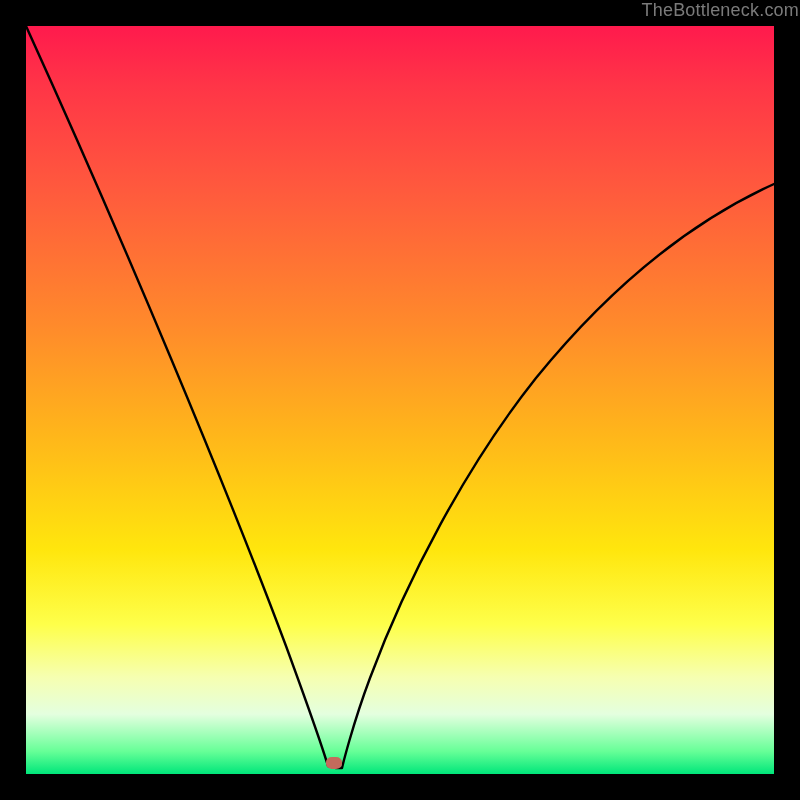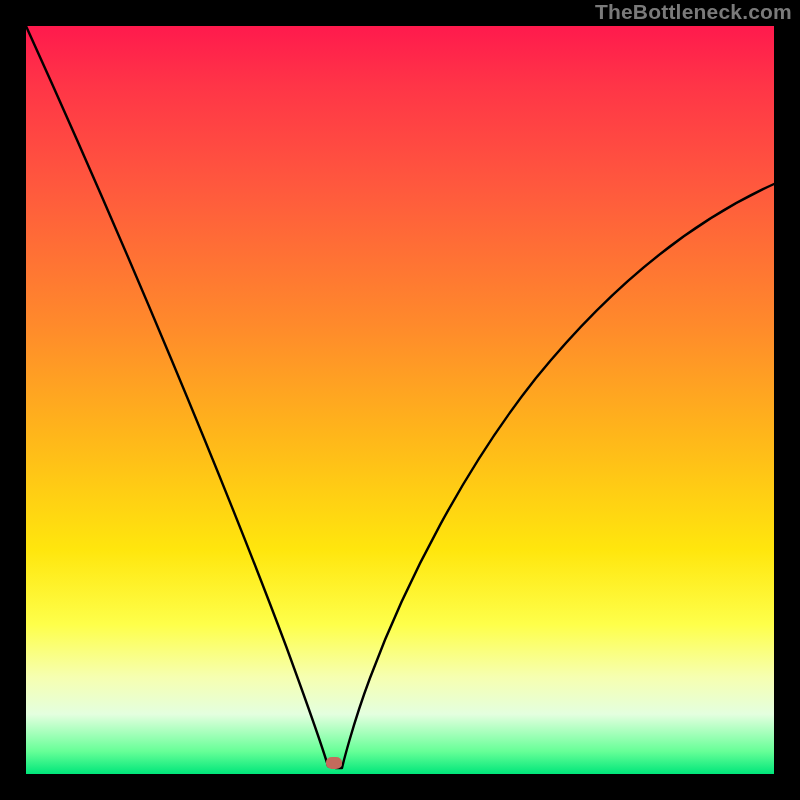--- a/index.html
+++ b/index.html
@@ -45,25 +45,25 @@
     width: 16px;
     height: 12px;
     background: #c46a5c;
     border-radius: 6px / 5px;
     left: 300px;
     top: 731px;
   }
   .watermark {
     position: absolute;
     top: 0px;
-    right: 8px;
+    right: 1px;
     color: #7a7a7a;
-    font-size: 21px;
+    font-size: 18px;
     letter-spacing: 0.2px;
-    font-weight: 700;
+    font-weight: 400;
   }
 </style>
 </head>
 <body>
 
 <div class="watermark">TheBottleneck.com</div>
 
 <div class="frame">
 
   <svg class="curve" viewBox="0 0 748 748" preserveAspectRatio="none">

